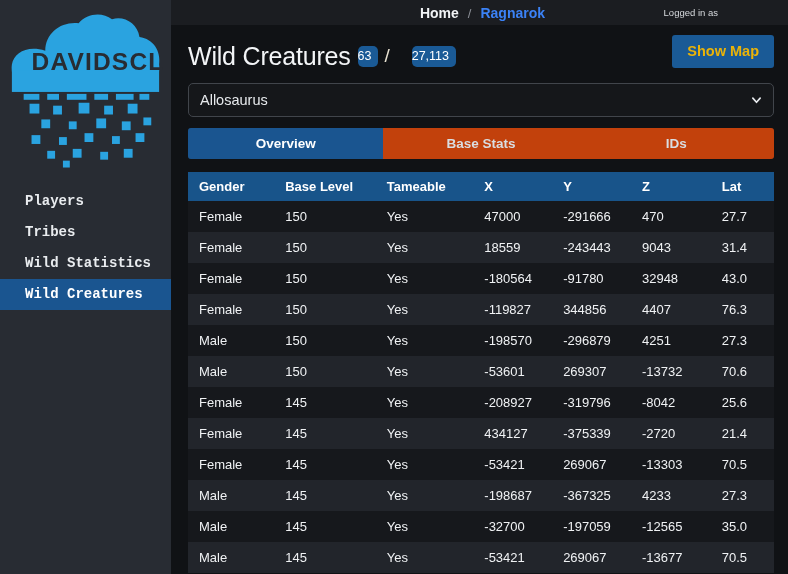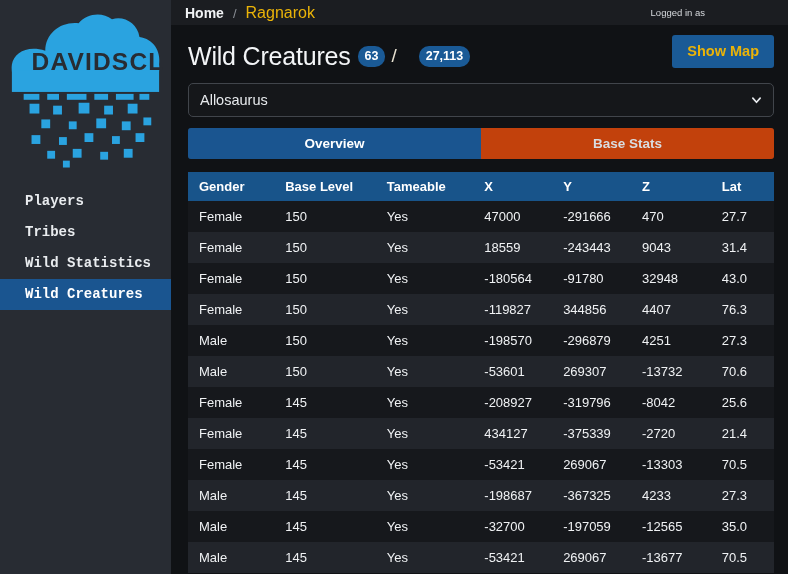--- a/index.html
+++ b/index.html
@@ -46,28 +46,29 @@
     overflow: hidden;
   }
 
   
   .topbar {
     height: 25px; min-height: 25px;
     background: #1b1d21;
     display: flex; align-items: center;
     padding: 0 8px 0 14px;
     position: relative;
+    justify-content: center;
   }
   .crumbs { display: flex; align-items: baseline; gap: 9px; }
   .crumb-home { font-size: 14px; font-weight: bold; color: #f2f4f6; cursor: pointer; }
   .crumb-sep { font-size: 13px; color: #8b8f96; }
-  .crumb-cur { font-size: 16px; color: #eab308; }
+  .crumb-cur { font-size: 14px; color: #3b82f6; font-weight: bold; }
 
   .topright {
-    position: absolute; right: 21px; top: 0;
+    position: absolute; right: 8px; top: 0;
     height: 25px; display: flex; align-items: center; gap: 0;
     font-size: 9.5px; color: #d7dade;
   }
   .logged-as { margin-right: 62px; white-space: nowrap; }
   .tr-links { white-space: nowrap; }
   .tr-links .pipe { color: #c7cace; padding: 0 3px; }
   .tr-links a {
     color: #e6e9ec; text-decoration: underline; cursor: pointer;
   }
   .tr-plain { color: #d7dade; }
@@ -79,23 +80,23 @@
     height: 52px; min-height: 52px;
     position: relative;
   }
   .page-title {
     font-size: 25px; font-weight: normal; color: #f3f5f7;
     letter-spacing: -0.2px;
   }
   .badge {
     display: inline-block;
     background: #1a5a96; color: #ffffff;
-    font-size: 12.5px; font-weight: bold;
-    padding: 3px 7px 4px 7px;
-    border-radius: 10px;
+    font-size: 12.5px; font-weight: normal;
+    padding: 3px 7px 4px 0;
+    border-radius: 5px;
     vertical-align: middle;
     margin-left: 7px;
   }
   .slash { color: #e8e2d2; font-size: 19px; margin: 0 6px; }
   .showmap {
     position: absolute; right: 14px; top: 10px;
     background: #1a5a96; color: #eab308;
     border: none; border-radius: 3px;
     font-family: "Liberation Sans", sans-serif;
     font-size: 14.5px; font-weight: bold;
@@ -266,20 +267,21 @@
         <span>Allosaurus</span>
         <svg class="chev" viewBox="0 0 12 12">
           <path d="M2 4 L6 8.5 L10 4" fill="none" stroke="#e7eaed" stroke-width="1.8" stroke-linecap="round" stroke-linejoin="round"></path>
         </svg>
       </div>
     </div>
 
     <div class="tabs">
       <div class="tab active">Overview</div>
       <div class="tab">Base Stats</div>
+      <div class="tab">IDs</div>
     </div>
 
     <div class="tablewrap">
       <table>
         <thead>
           <tr>
             <th class="c0">Gender</th>
             <th class="c1">Base Level</th>
             <th class="c2">Tameable</th>
             <th class="c3">X</th>

